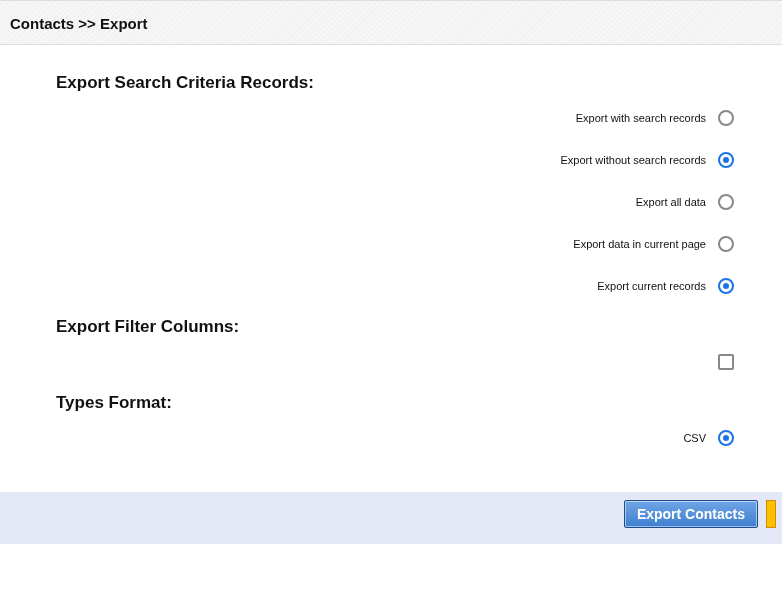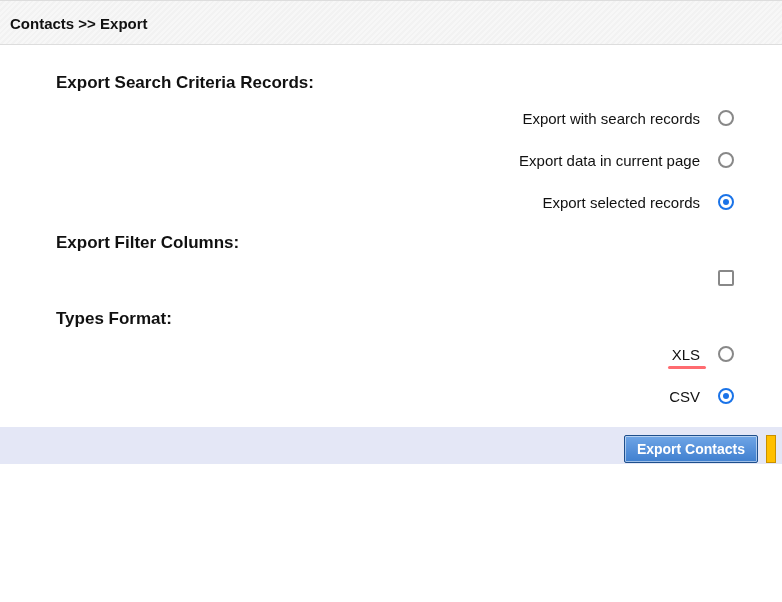--- a/index.html
+++ b/index.html
@@ -26,22 +26,22 @@
     margin: 10px 0 4px 0;
   }
   .opt-row {
     display:flex;
     align-items:center;
     justify-content:flex-end;
     height:42px;
     padding-right:18px;
   }
   .opt-label {
-    font-size:15px;
-    margin-right:18px;
+    font-size:11px;
+    margin-right:12px;
   }
   .radio {
     appearance:none;
     -webkit-appearance:none;
     width:16px;height:16px;
     border:2px solid #888;
     border-radius:50%;
     position:relative;
     cursor:pointer;
     background:#fff;
@@ -60,22 +60,22 @@
   }
   .chk:checked{border-color:#1a73e8;background:#1a73e8;}
   .xls-wrap{position:relative;display:inline-block;}
   .xls-underline{
     position:absolute;left:-4px;right:-6px;bottom:-6px;height:3px;
     background:#ff6b70;border-radius:2px;
   }
   .footer{
     background:#e4e7f6;
     display:flex;justify-content:flex-end;align-items:center;
-    padding:8px 6px 1px 6px;
-    margin-top:0;
+    padding:8px 6px 16px 6px;
+    margin-top:23px;
   }
   .export-btn{
     background:linear-gradient(#6fa5e6,#3f7fcf);
     border:1px solid #1e4f8c;
     color:#fff;font-weight:bold;
     padding:5px 12px;font-size:14px;
     border-radius:2px;cursor:pointer;
     box-shadow:0 0 0 1px rgba(255,255,255,.5) inset;
   }
   .mystery{
@@ -90,43 +90,44 @@
   <span>Contacts &gt;&gt; Export</span>
 </div>
 
 <div class="content">
 
   <div class="section-label">Export Search Criteria Records:</div>
   <div class="opt-row">
     <span class="opt-label">Export with search records</span>
     <input type="radio" class="radio" name="criteria" style="">
   </div>
+  <div class="opt-row">
+    <span class="opt-label">Export without search records</span>
+    <input type="radio" class="radio" name="criteria" checked="" style="">
+  </div>
 
+  <div class="opt-row">
+    <span class="opt-label">Export all data</span>
+    <input type="radio" class="radio" name="types" style="">
+  </div>
   <div class="opt-row">
     <span class="opt-label">Export data in current page</span>
     <input type="radio" class="radio" name="types" style="">
   </div>
   <div class="opt-row">
-    <span class="opt-label">Export selected records</span>
+    <span class="opt-label">Export current records</span>
     <input type="radio" class="radio" name="types" checked="" style="">
   </div>
 
   <div class="section-label">Export Filter Columns:</div>
   <div class="opt-row">
     <input type="checkbox" class="chk" style="">
   </div>
 
   <div class="section-label">Types Format:</div>
-  <div class="opt-row">
-    <span class="opt-label xls-wrap">
-      <span>XLS</span>
-      <span class="xls-underline"></span>
-    </span>
-    <input type="radio" class="radio" name="format" style="">
-  </div>
   <div class="opt-row">
     <span class="opt-label">CSV</span>
     <input type="radio" class="radio" name="format" checked="" style="">
   </div>
 
 </div>
 
 <div class="footer">
   <button class="export-btn">Export Contacts</button>
   <div class="mystery"></div>

